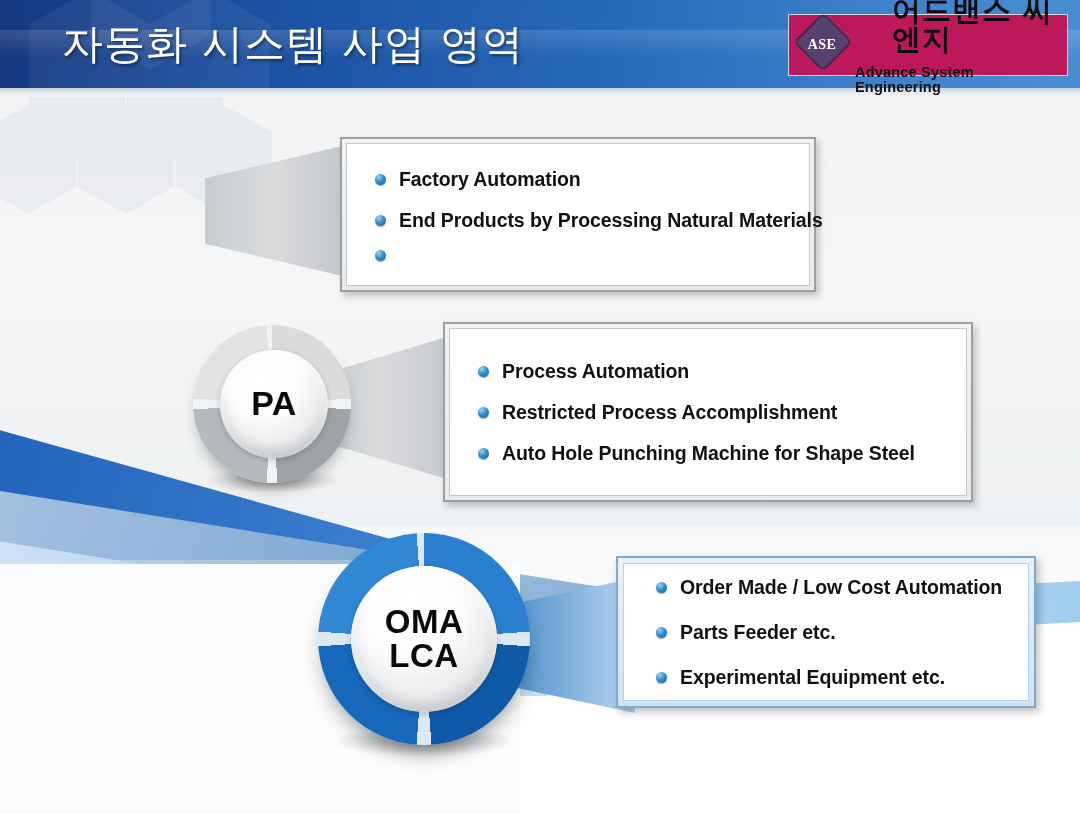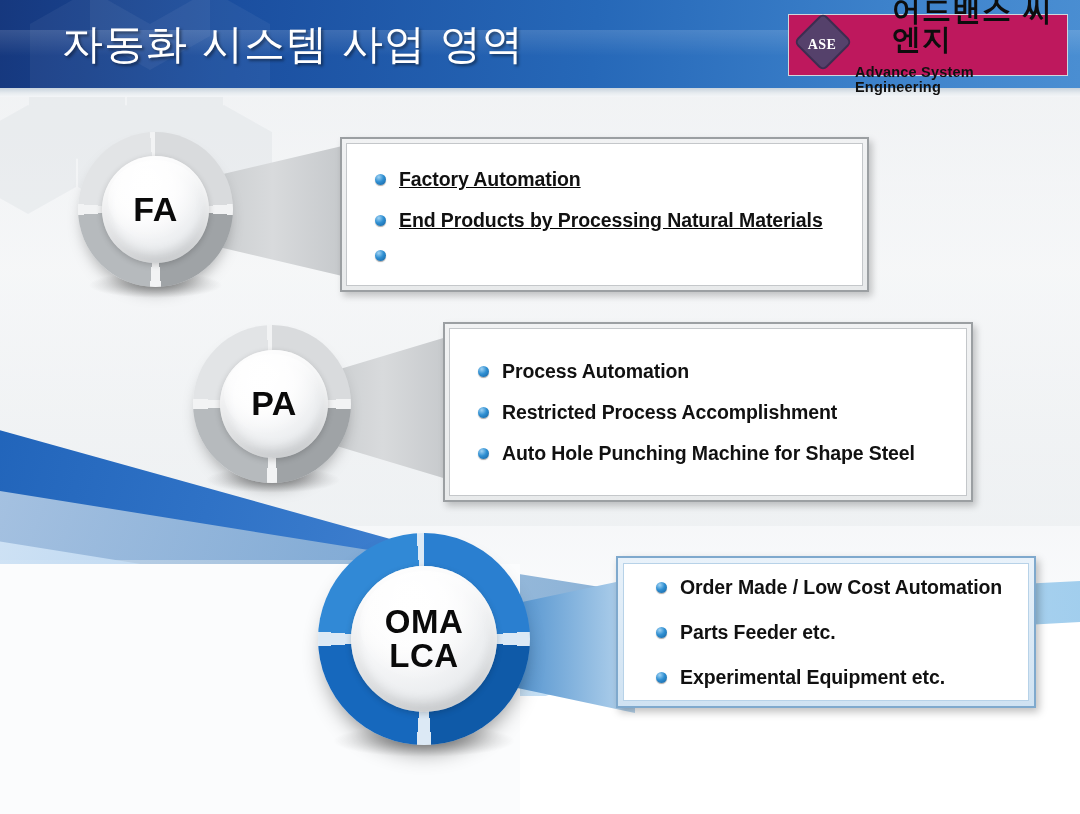--- a/index.html
+++ b/index.html
@@ -247,21 +247,21 @@
     flex:0 0 11px;width:11px;height:11px;border-radius:50%;
     background:radial-gradient(circle at 34% 28%, #9fd2f3 0%, #2f8fd2 45%, #14609e 100%);
     box-shadow:0 1px 1px rgba(0,0,0,.35);
     margin-right:13px;
   }
   .bullet-text{
     font-size:19.5px;font-weight:bold;color:#111111;letter-spacing:-.1px;white-space:nowrap;
     font-family:"Liberation Sans","DejaVu Sans",sans-serif;
   }
 
-  #card-fa{left:340px;top:137px;width:529px;height:155px;text-decoration:underline;}
+  #card-fa{left:340px;top:137px;width:476px;height:155px;}
   #card-pa{left:443px;top:322px;width:530px;height:180px;}
   #card-oma{left:616px;top:556px;width:420px;height:152px;}
   #card-oma .bullet-row{margin:11px 0;padding-left:32px;}
 </style>
 </head>
 <body>
 
 <div class="slide">
 
   <div class="bg-base"></div>
@@ -301,29 +301,20 @@
     <div class="logo-text">
       <div class="logo-kr">어드밴스 씨엔지</div>
       <div class="logo-en">Advance System Engineering</div>
     </div>
   </div>
 
   <div class="conn conn-gray" id="conn-fa"></div>
   <div class="conn conn-gray" id="conn-pa"></div>
   <div class="conn conn-blue" id="conn-oma"></div>
 
-  <div class="node" id="node-fa">
-    <div class="node-shadow"></div>
-    <div class="ring ring-gray">
-      <div class="ring-inner">
-        <div class="node-label">FA</div>
-      </div>
-      <div class="ring-gloss"></div>
-    </div>
-  </div>
 
   <div class="node" id="node-pa">
     <div class="node-shadow"></div>
     <div class="ring ring-gray">
       <div class="ring-inner">
         <div class="node-label">PA</div>
       </div>
       <div class="ring-gloss"></div>
     </div>
   </div>

